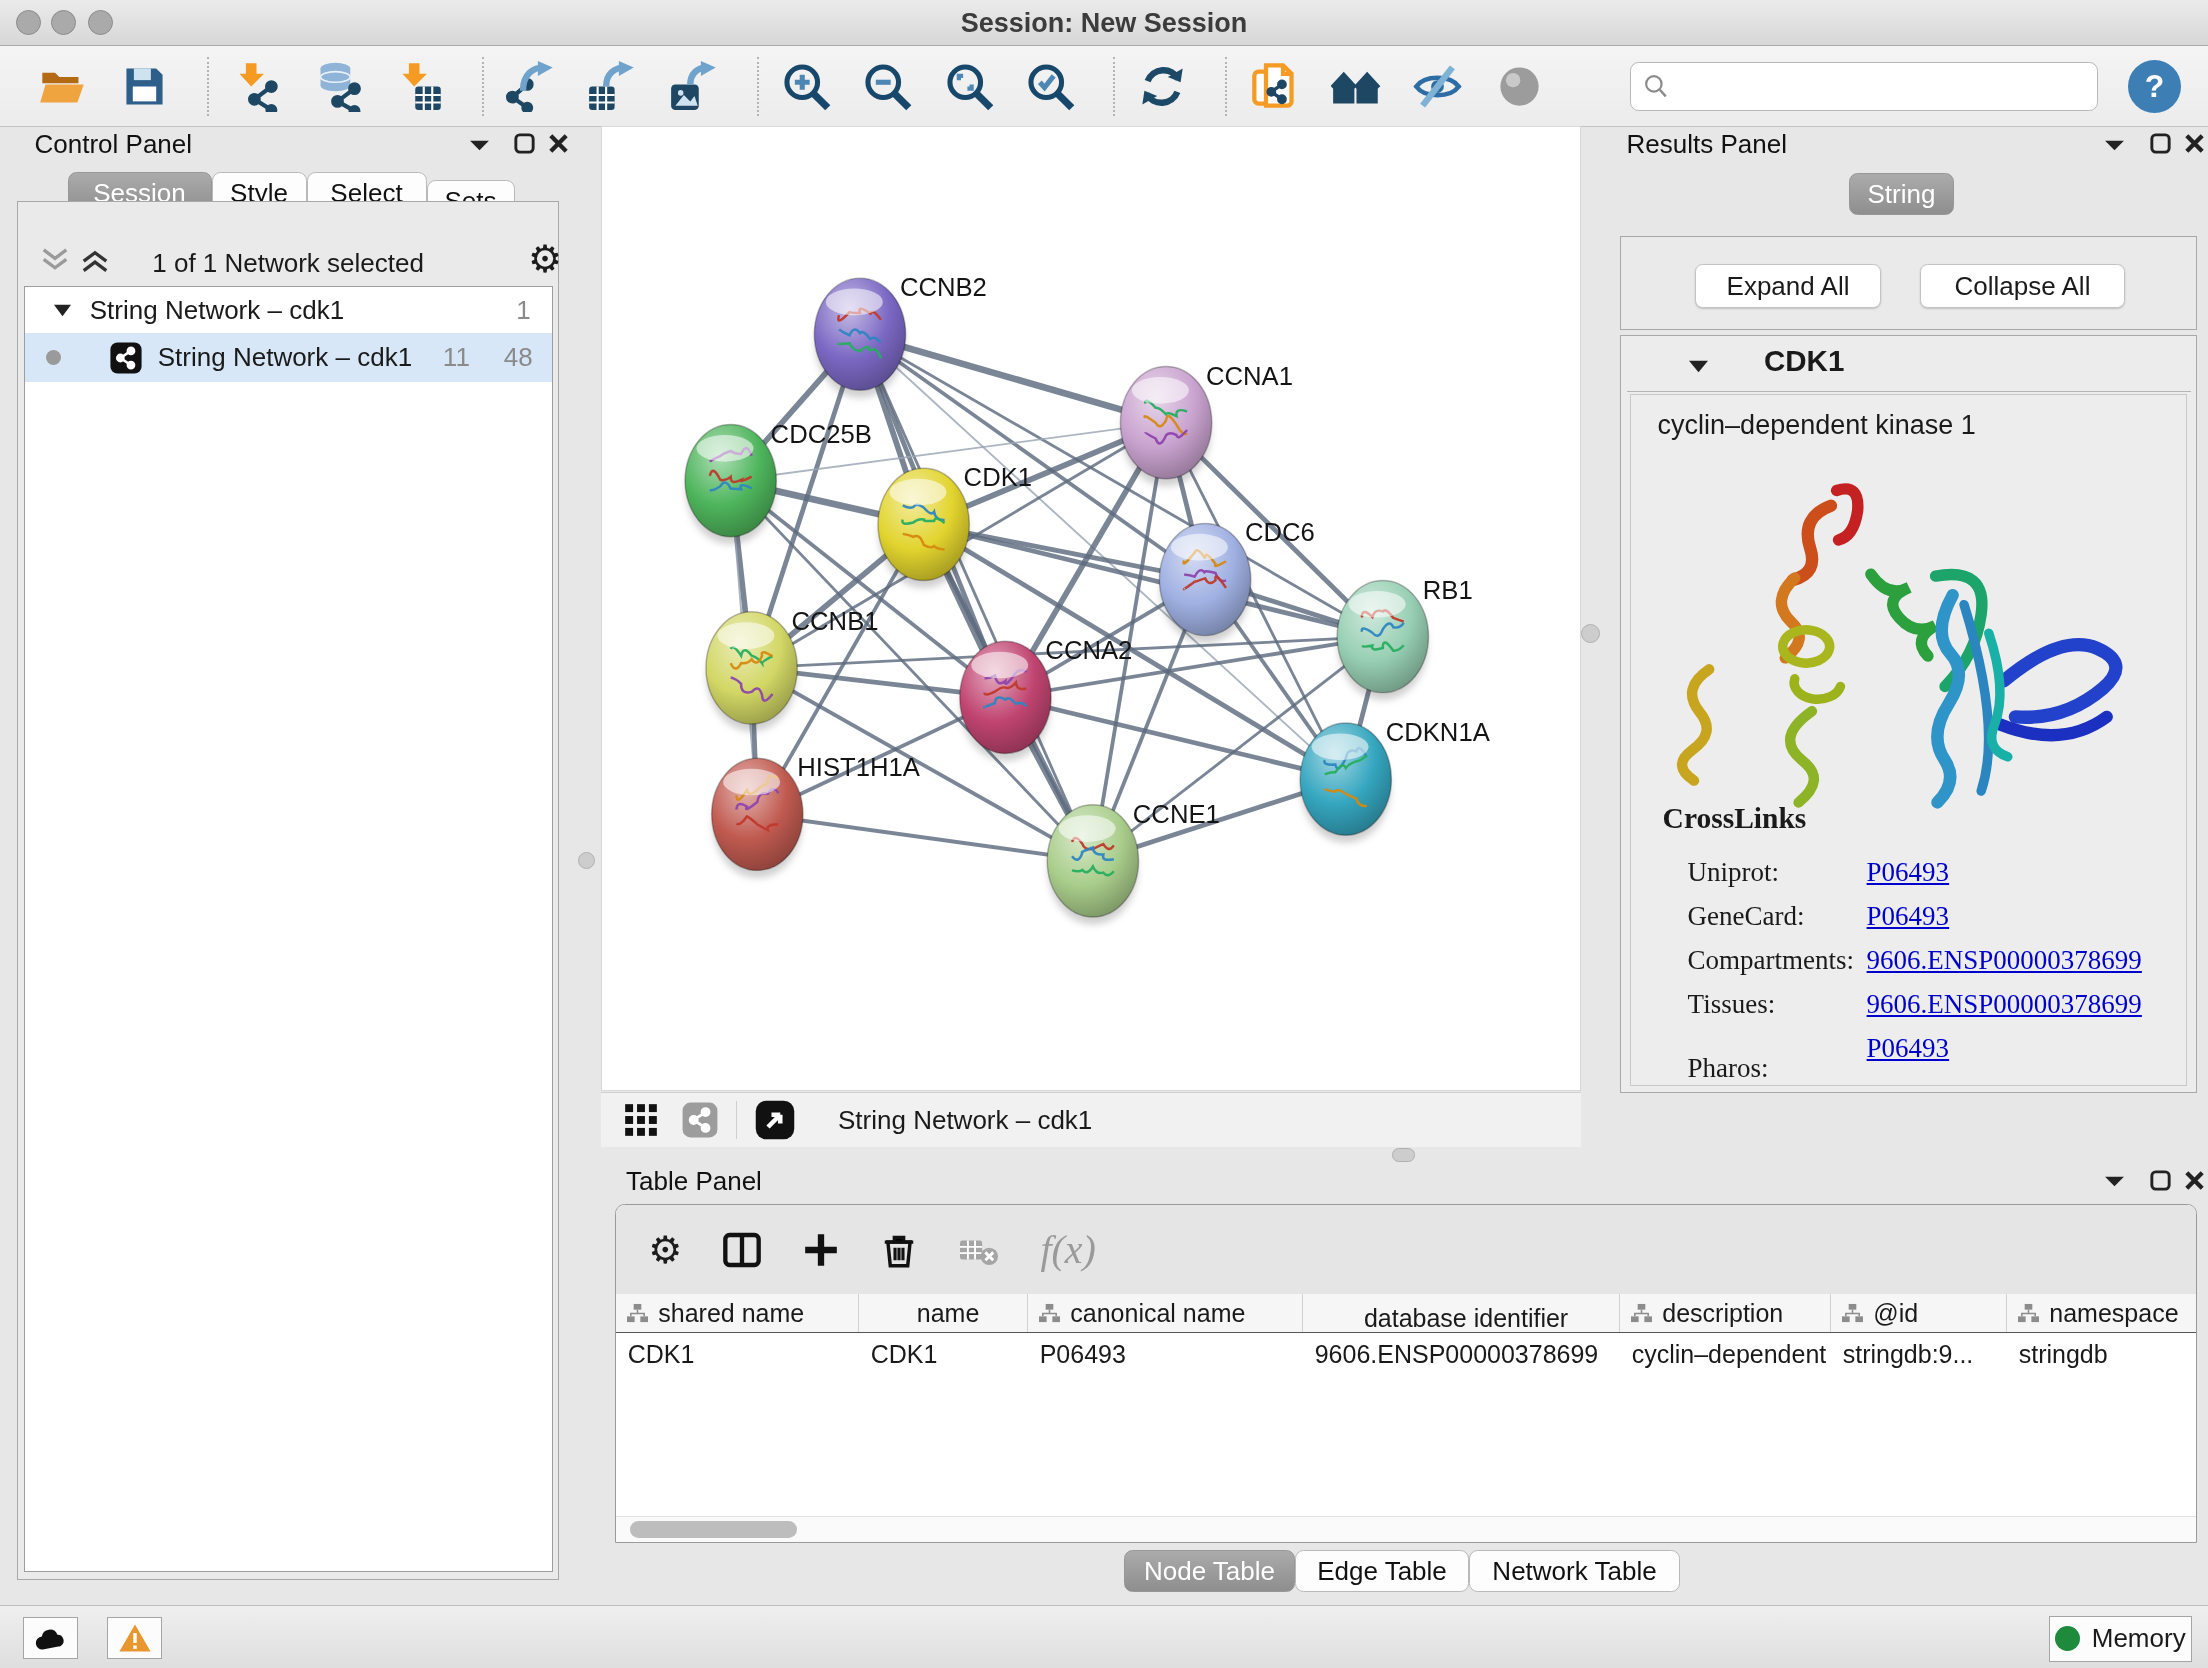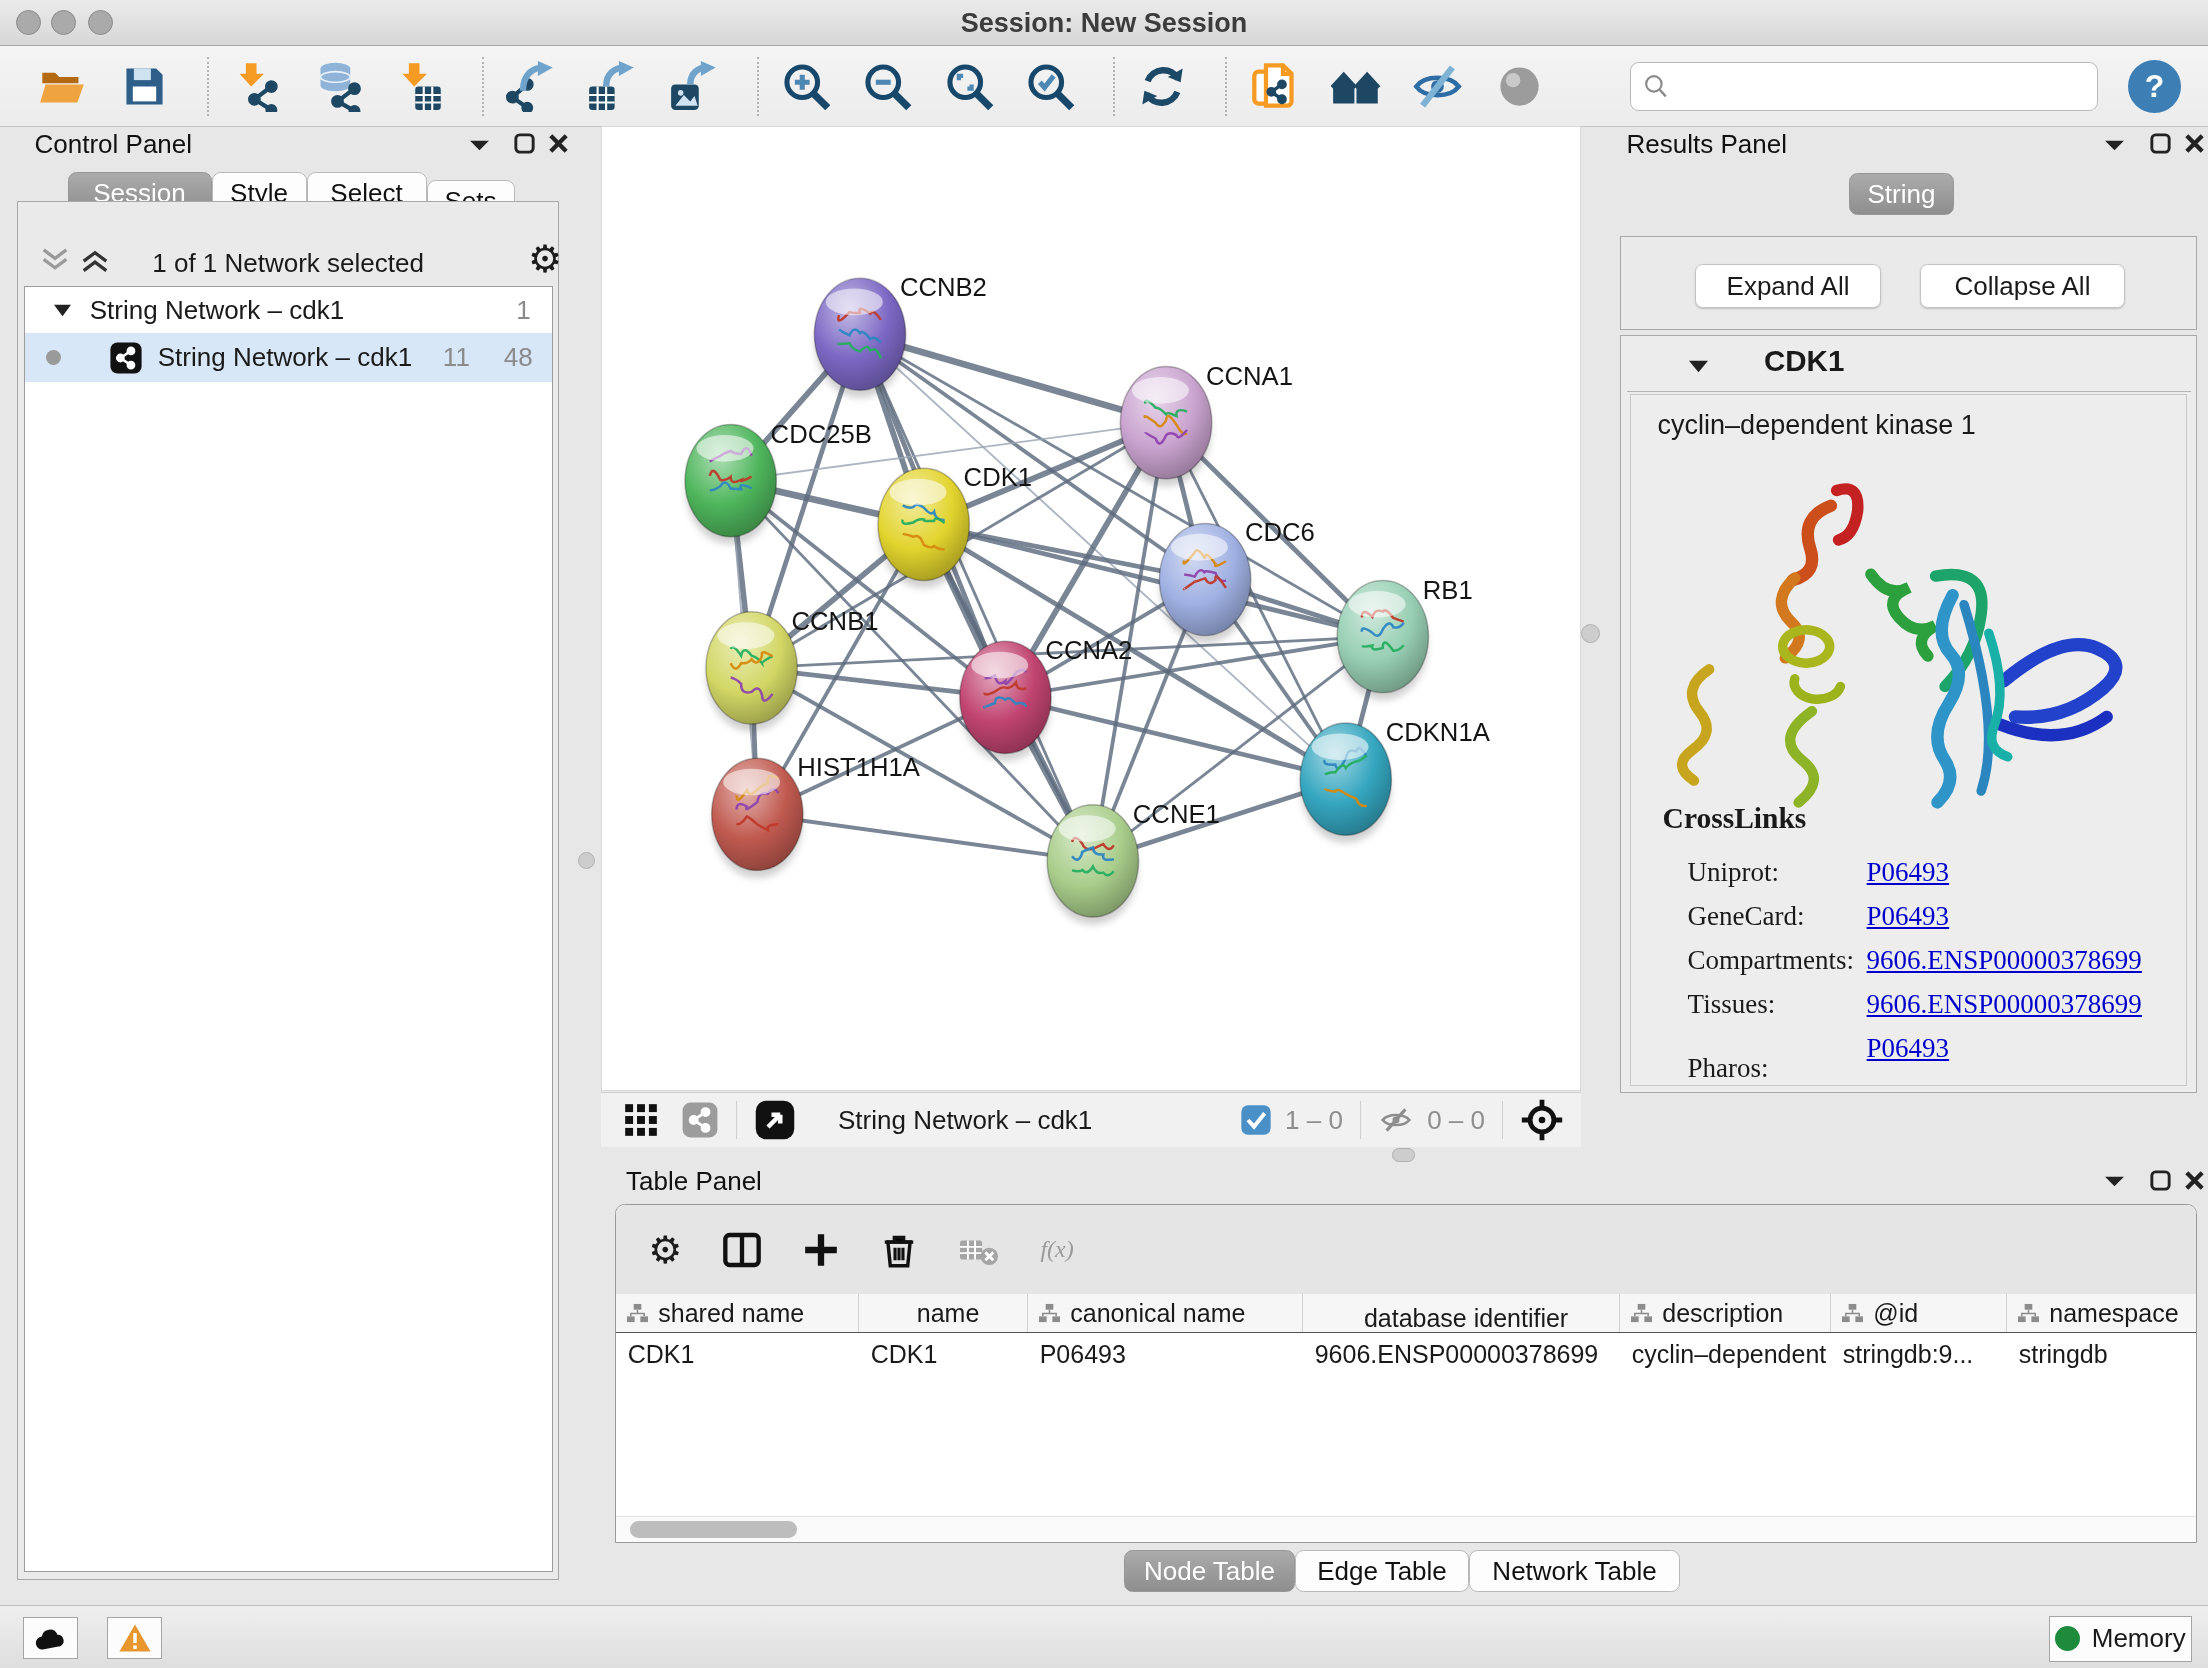--- a/index.html
+++ b/index.html
@@ -48,21 +48,21 @@
   .tdcell{display:flex;align-items:center;padding-left:11.4px;font-size:25px;box-sizing:border-box;
           overflow:hidden;white-space:nowrap;}
   .hscroll{height:25px;background:#fafafa;border-top:1px solid #e2e2e2;position:relative;}
   .hthumb{position:absolute;left:13.3px;top:3.8px;width:167px;height:17px;border-radius:8.6px;background:#bdbdbd;}
   
   .statusbar{left:0;top:1605px;width:2208px;height:63px;background:linear-gradient(#efefef,#dedede);
              border-top:1px solid #bdbdbd;}
   .sqbtn{background:#fcfcfc;border:1.9px solid #a5a5a5;display:flex;align-items:center;justify-content:center;box-sizing:border-box;}
   .handle{background:#cdcdcd;border:1px solid #b0b0b0;border-radius:50%;}
   .icon-gear{font-size:38px;color:#1c1c1c;line-height:1;}
-  .fx{font-family:"Liberation Serif",serif;font-style:italic;font-size:24px;color:#9a9a9a;}
+  .fx{font-family:"Liberation Serif",serif;font-style:italic;font-size:40px;color:#9a9a9a;}
 </style>
 </head>
 <body>
 
 <div id="app">
 
   <div class="abs titlebar">
     <div class="abs tl-dot" style="left:16px;"></div>
     <div class="abs tl-dot" style="left:51px;"></div>
     <div class="abs tl-dot" style="left:88px;"></div>
@@ -511,40 +511,20 @@
           <circle cx="15.5" cy="17" r="2.2"></circle>
           <path d="M8 12l7.5-5M8 12l7.5 5" fill="none"></path>
         </g>
       </svg>
     <div class="nsep"></div>
     <svg width="42" height="42" viewBox="0 0 24 24">
       <rect x="1" y="1" width="22" height="22" rx="6" fill="#111"></rect>
         <path d="M8 16L15 9M15 9h-5M15 9v5" stroke="#fff" stroke-width="2.6" fill="none"></path>
       </svg>
     <span style="margin-left:42px;">String Network – cdk1</span>
-    <div style="margin-left:auto;display:flex;align-items:center;">
-      <svg width="32" height="32" viewBox="0 0 24 24">
-        <rect x="1" y="1" width="22" height="22" rx="5" fill="#4a90c8"></rect>
-          <path d="M6 12l4.5 5L18.5 7" stroke="#fff" stroke-width="3" fill="none"></path>
-        </svg>
-      <span class="graytxt" style="margin-left:13.3px;">1 – 0</span>
-      <div class="nsep"></div>
-      <svg width="36" height="32" viewBox="0 0 24 24">
-        <path d="M2 12C6 7 18 7 22 12 18 17 6 17 2 12z" fill="none" stroke="#8d8d8d" stroke-width="2"></path>
-          <circle cx="12" cy="12" r="2.6" fill="#8d8d8d"></circle>
-          <path d="M5 20L19 4" stroke="#8d8d8d" stroke-width="2.4"></path>
-        </svg>
-      <span class="graytxt" style="margin-left:13.3px;">0 – 0</span>
-      <div class="nsep"></div>
-      <svg width="44" height="44" viewBox="0 0 24 24" style="margin-right:17px;">
-        <circle cx="12" cy="12" r="6.5" fill="none" stroke="#111" stroke-width="2.6"></circle>
-          <path d="M12 1v5M12 18v5M1 12h5M18 12h5" stroke="#111" stroke-width="2.6"></path>
-          <circle cx="12" cy="12" r="1.8" fill="#111"></circle>
-        </svg>
-    </div>
   </div>
 
   <div class="abs" style="left:1598px;top:129px;width:611px;height:1033px;">
     <div class="abs ptitle" style="left:28.5px;top:0px;">Results Panel</div>
     <svg class="abs" style="left:504px;top:7.6px;" width="25" height="17" viewBox="0 0 26 18">
         <path d="M3 4l10 10L23 4z" fill="#222"></path>
       </svg>
     <svg class="abs" style="left:550px;top:1.9px;" width="25" height="25" viewBox="0 0 26 26">
         <rect x="4" y="4" width="18" height="18" rx="4" fill="none" stroke="#222" stroke-width="3"></rect>
       </svg>

